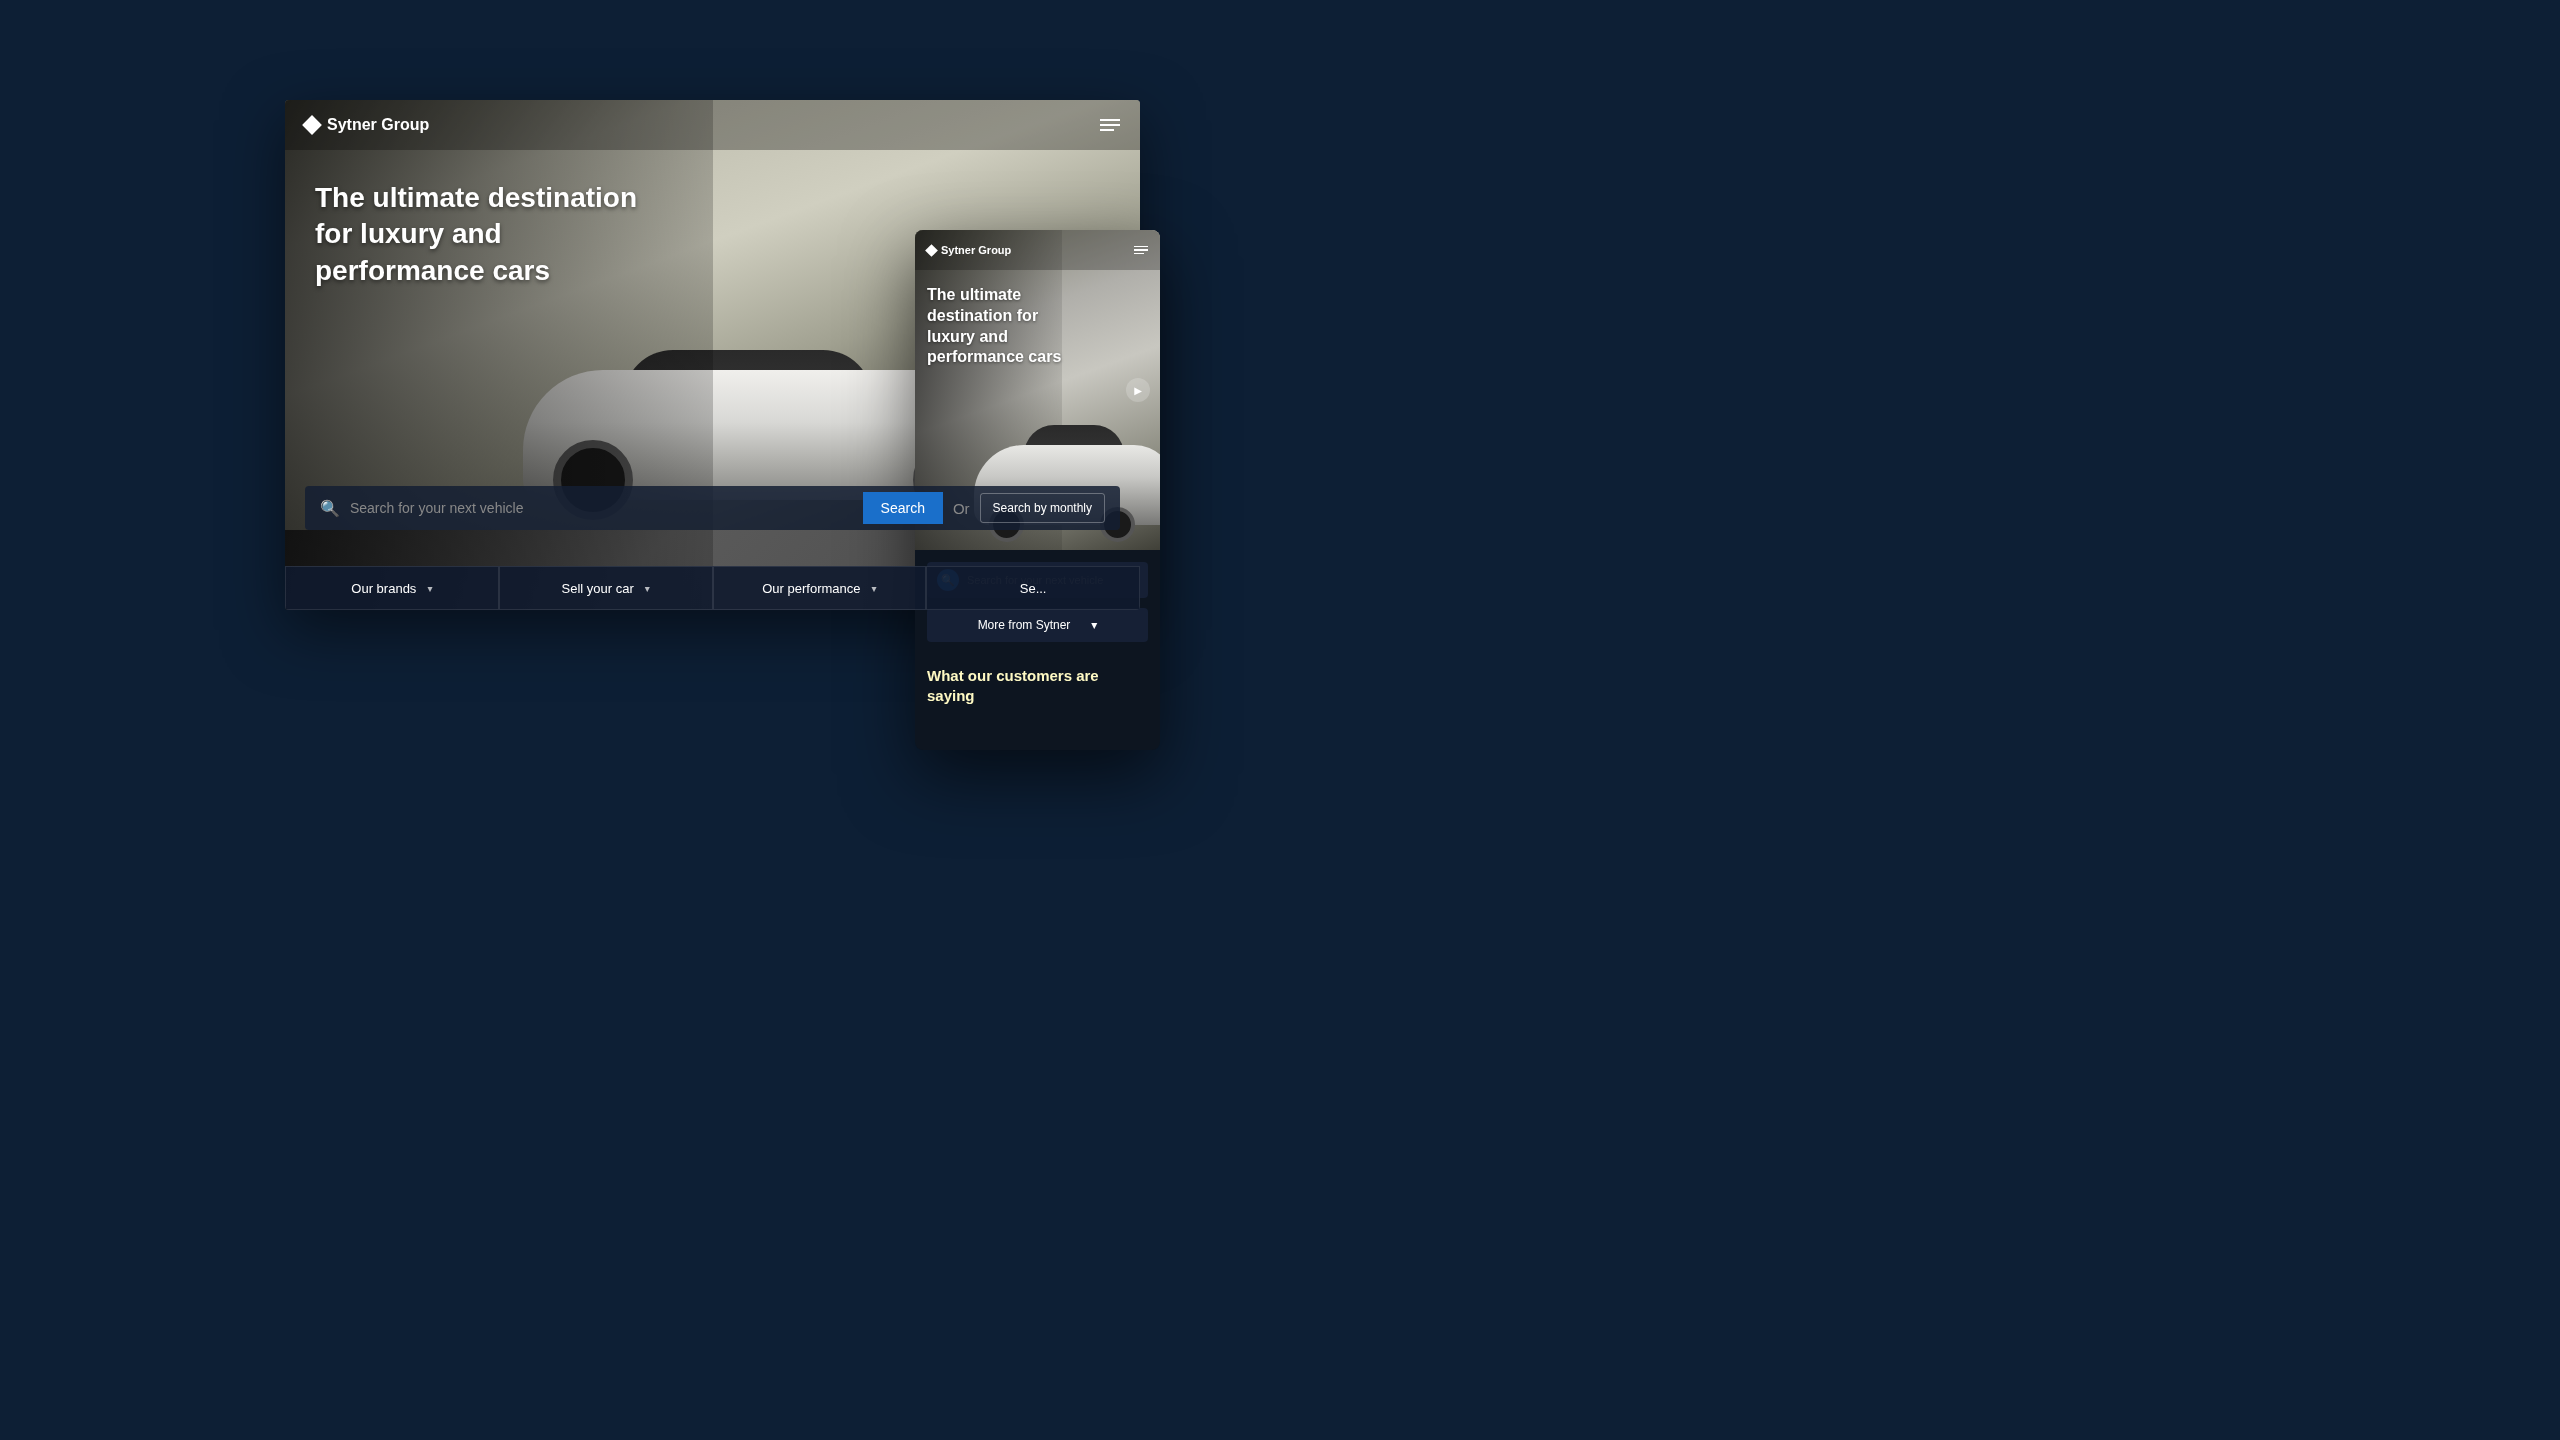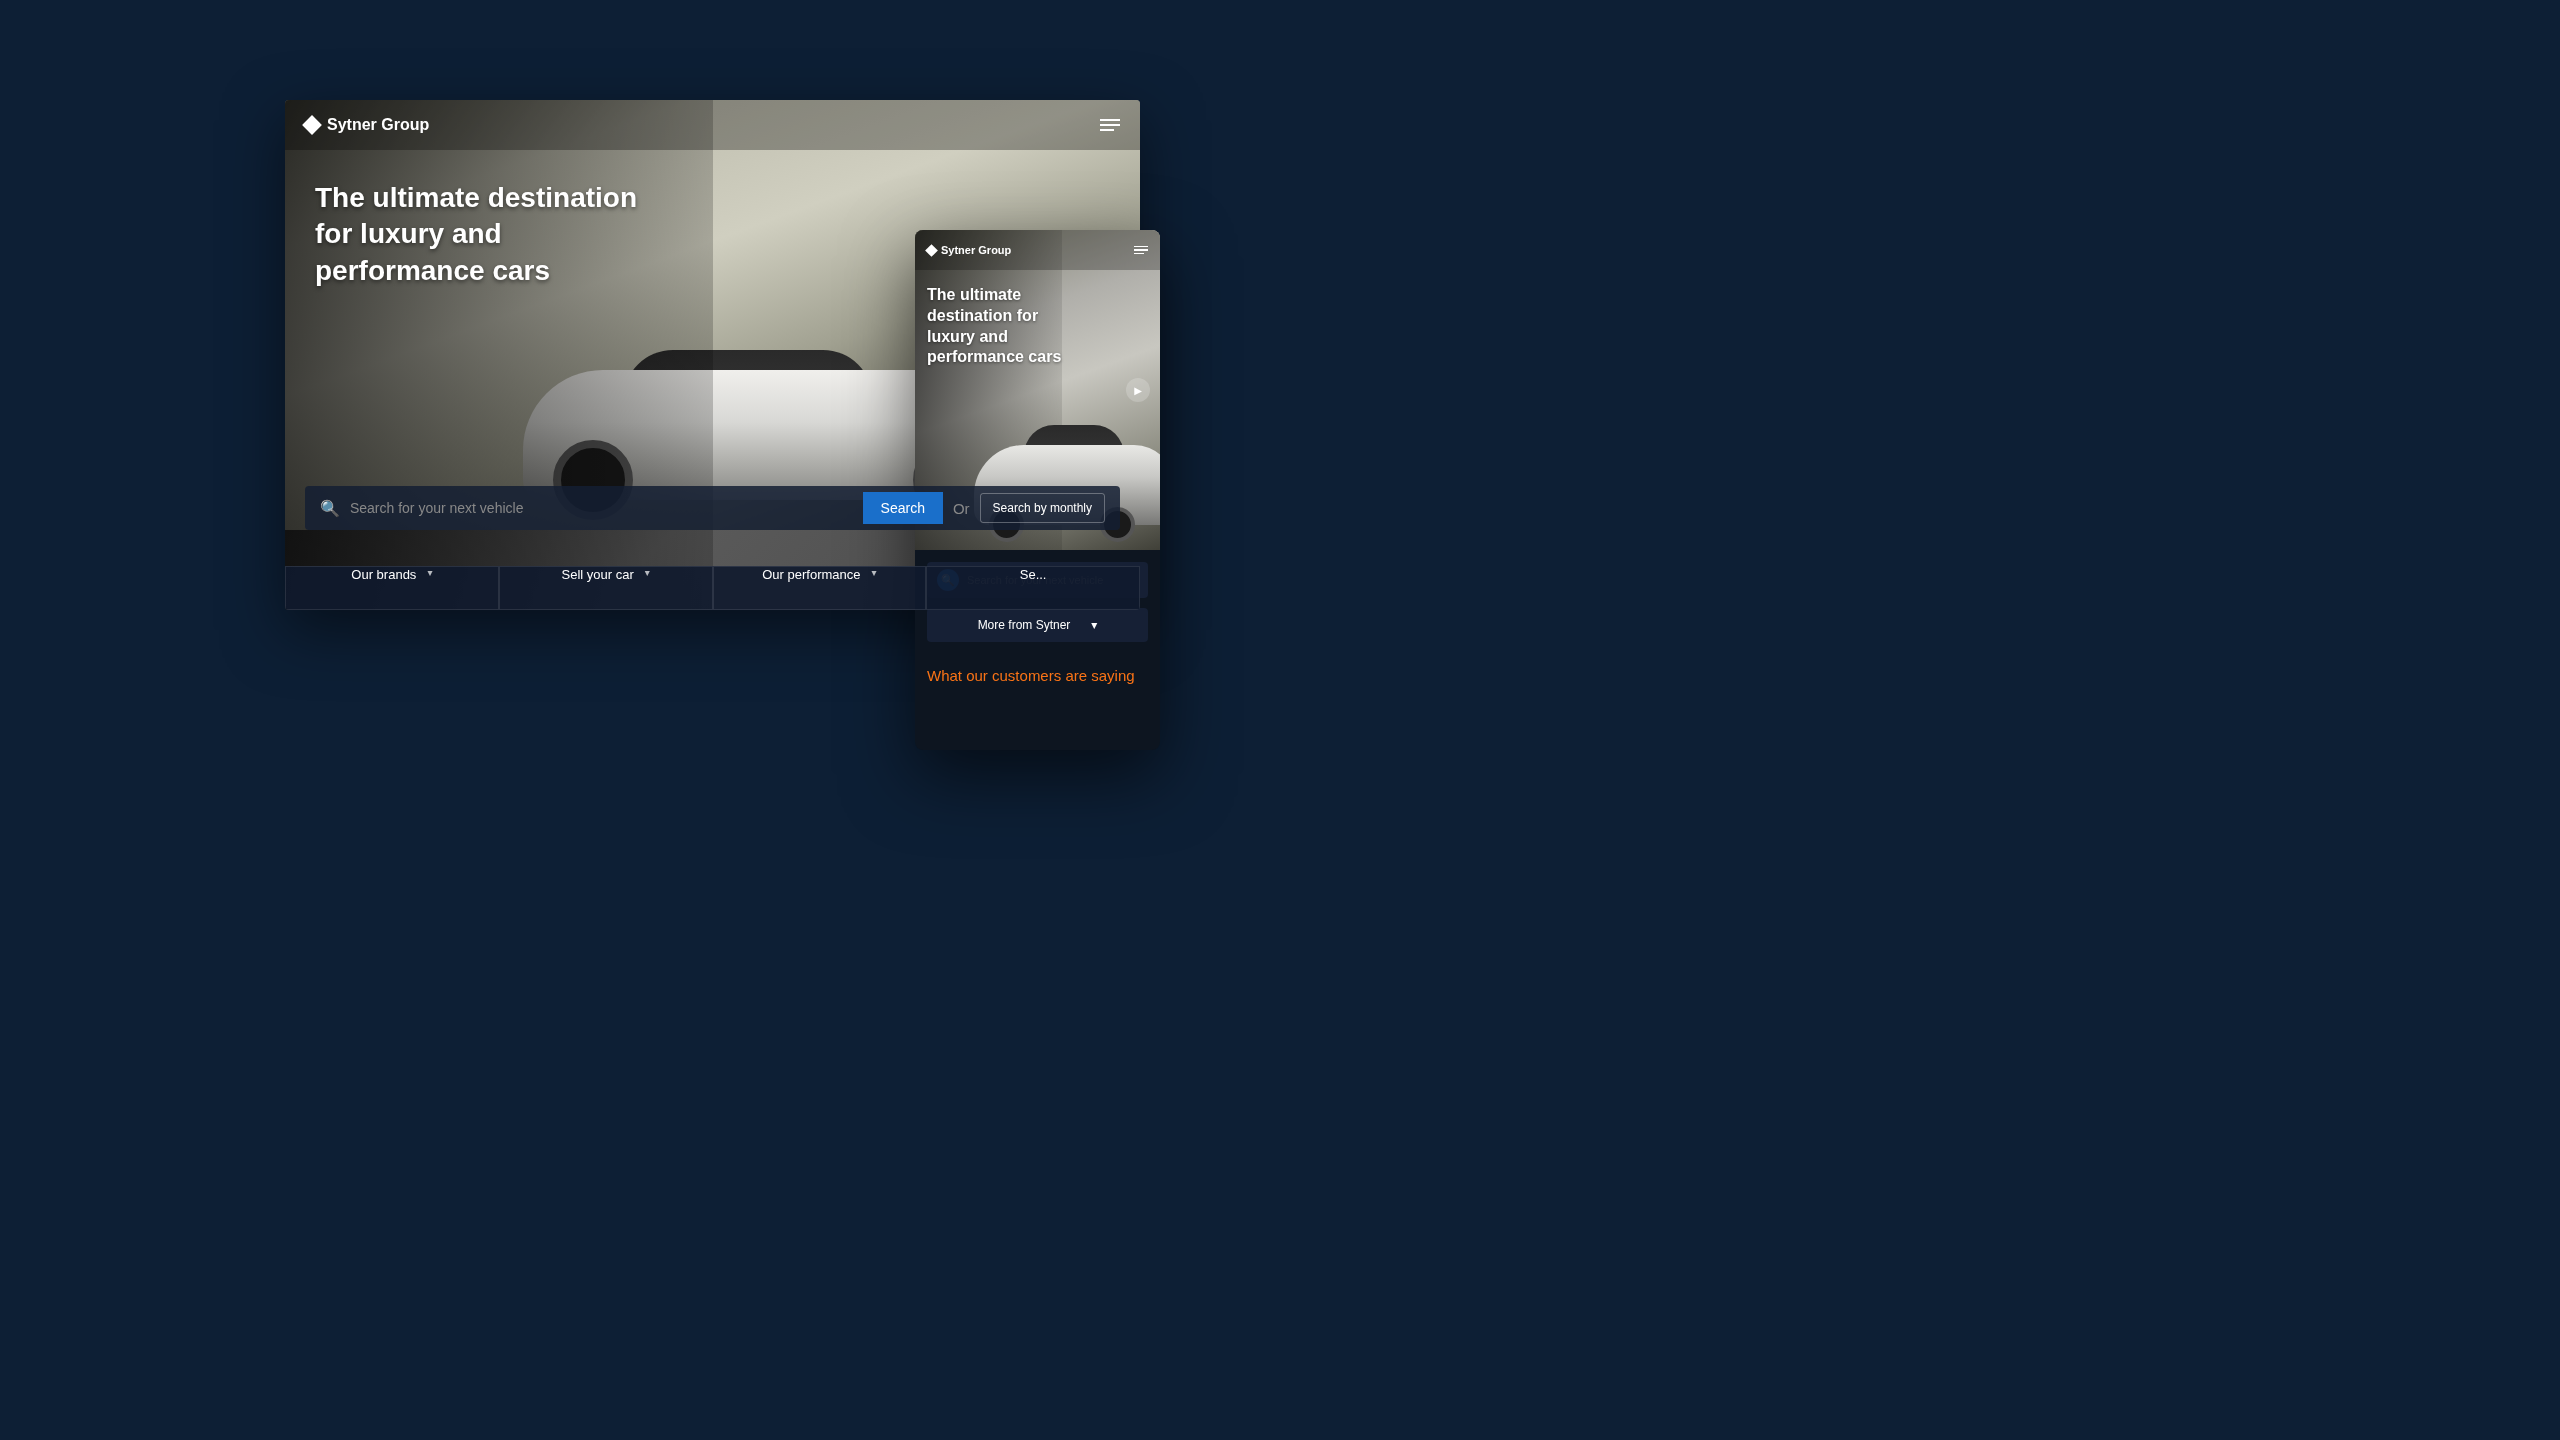--- a/index.html
+++ b/index.html
@@ -224,20 +224,21 @@
       display: flex;
       z-index: 10;
     }
 
     .nav-link-item {
       flex: 1;
       height: 44px;
       background: rgba(15,25,45,0.9);
       border: 1px solid rgba(255,255,255,0.1);
       display: flex;
+      align-items: center;
       justify-content: center;
       color: white;
       font-size: 13px;
       cursor: pointer;
       gap: 11px;
     }
 
     .chevron-down {
       font-size: 10px;
       opacity: 0.7;
@@ -450,23 +451,23 @@
       align-items: center;
       justify-content: center;
       gap: 21px;
     }
 
     .mobile-bottom-section {
       padding: 12px;
     }
 
     .mobile-section-title {
-      color: #f97316;
+      color: #fef9c3;
       font-size: 15px;
-      font-weight: 400;
+      font-weight: 700;
       line-height: 1.3;
     }
   </style>
 </head>
 <body>
 
 <div class="browser-window">
   <div class="hero-section">
 
     <div class="car-bg">

